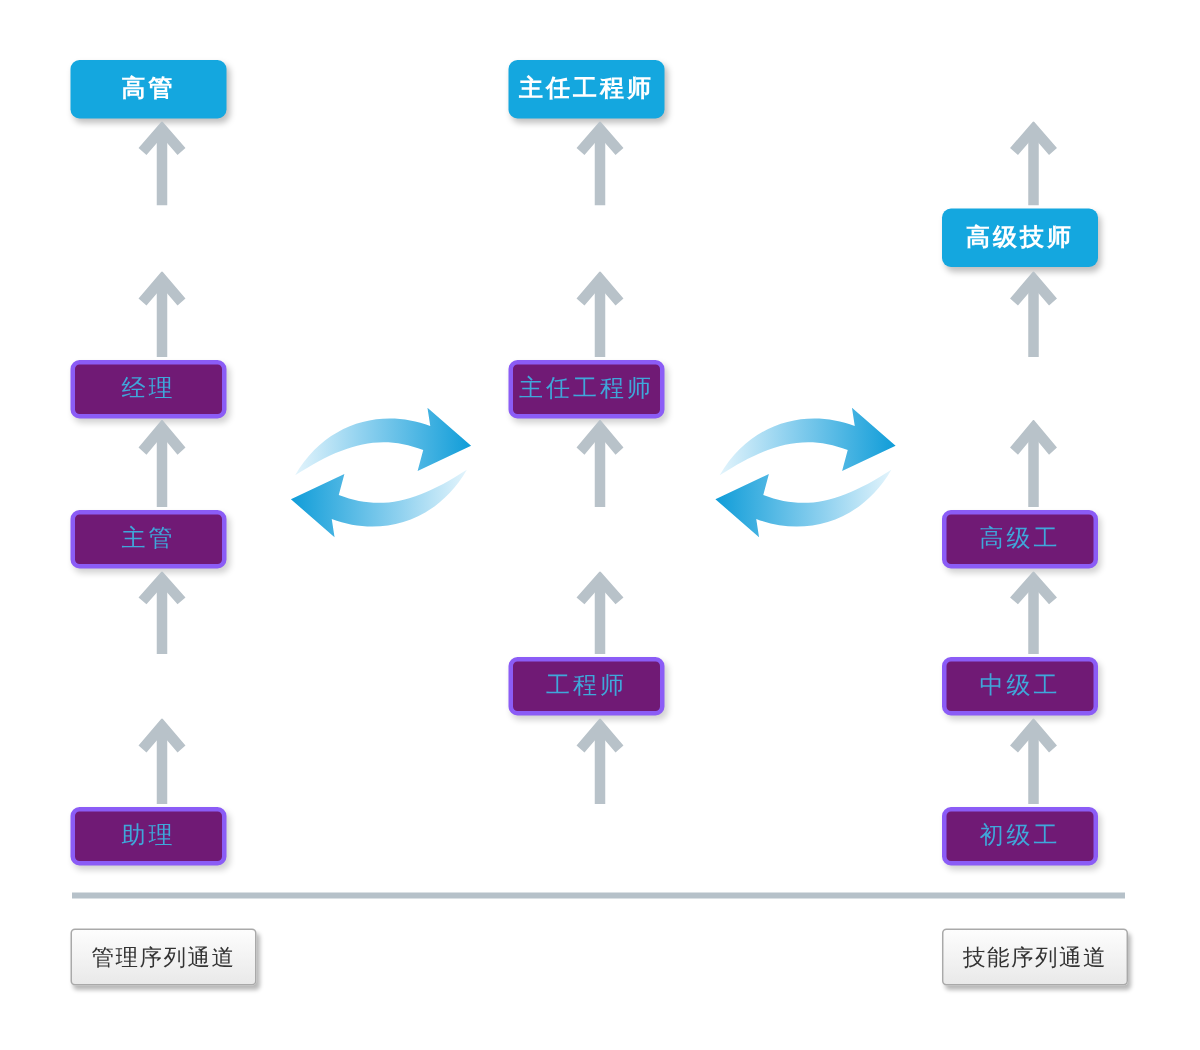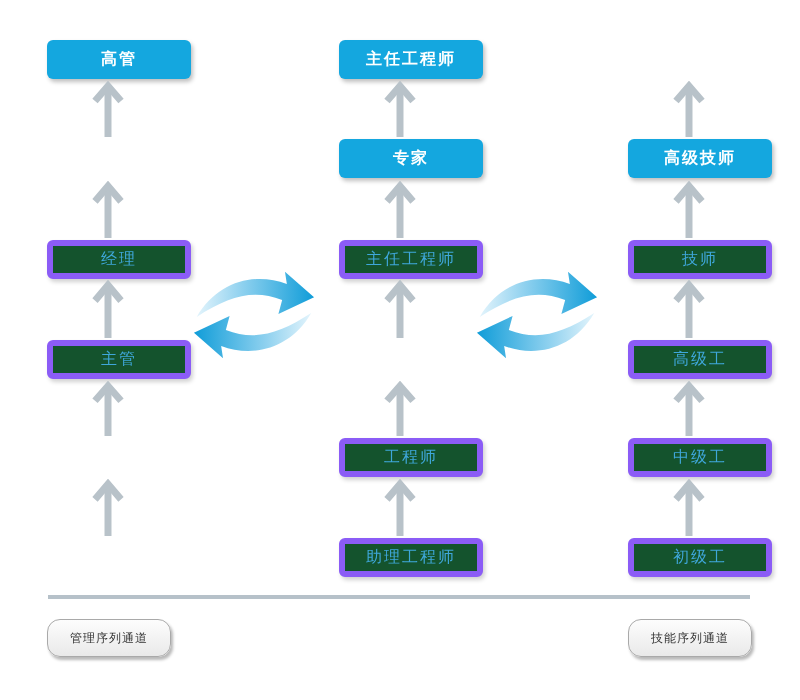--- a/index.html
+++ b/index.html
@@ -1,42 +1,42 @@
 <!DOCTYPE html>
 <html><head>
 <meta charset="utf-8">
 <style>
   html,body{margin:0;padding:0;background:#ffffff;}
   .stage{
     position:relative;width:800px;height:700px;background:#ffffff;overflow:hidden;
     font-family:"DejaVu Sans","Liberation Sans",sans-serif;
   }
   .node{
-    position:absolute;width:144px;height:39px;border-radius:6px;
+    position:absolute;width:104px;height:39px;border-radius:6px;
     display:flex;align-items:center;justify-content:center;
     font-size:16px;letter-spacing:2px;box-sizing:border-box;
   }
   .node.solid{
     background:#14A7DF;color:#ffffff;font-weight:bold;
     box-shadow:2px 3px 4px rgba(0,0,0,0.25);
   }
   .node.light{
-    background:#14532d;color:#3FA7DA;border:6px solid #8b5cf6;
+    background:#701a75;color:#3FA7DA;border:3px solid #8b5cf6;
     box-shadow:2px 3px 4px rgba(0,0,0,0.18);
   }
   .arrow{position:absolute;width:36px;}
   .cycle{position:absolute;width:122px;height:100px;}
   .divider{
     position:absolute;left:48px;top:595px;width:702px;height:4px;
     background:#B6C1C9;
   }
   .channel-label{
-    position:absolute;top:619px;width:124px;height:38px;border-radius:13px;
+    position:absolute;top:619px;width:124px;height:38px;border-radius:3px;
     display:flex;align-items:center;justify-content:center;
-    font-size:12px;letter-spacing:1px;color:#333333;
+    font-size:15px;letter-spacing:1px;color:#333333;
     background:linear-gradient(#FDFDFD,#E9E9E9);
     border:1px solid #A9A9A9;box-sizing:border-box;
     box-shadow:2px 3px 3px rgba(0,0,0,0.28);
   }
   
   .c0{left:47px}.c1{left:339px}.c2{left:628px}
   
   .r0{top:40px}.r1{top:139px}.r2{top:240px}.r3{top:340px}.r4{top:438px}.r5{top:538px}
 </style>
 </head>
@@ -50,29 +50,27 @@
       <stop offset="1" stop-color="#0E9CD8"></stop>
     </linearGradient>
   </defs>
 </svg>
 
 <div class="stage">
 
   <div class="node solid c0 r0">高管</div>
   <div class="node light c0 r2">经理</div>
   <div class="node light c0 r3">主管</div>
+  <div class="node light c0 r5">助理</div>
 
   <div class="node solid c1 r0">主任工程师</div>
-  <div class="node solid c1 r1">专家</div>
   <div class="node light c1 r2">主任工程师</div>
   <div class="node light c1 r4">工程师</div>
-  <div class="node light c1 r5">助理工程师</div>
 
   <div class="node solid c2 r1">高级技师</div>
-  <div class="node light c2 r2">技师</div>
   <div class="node light c2 r3">高级工</div>
   <div class="node light c2 r4">中级工</div>
   <div class="node light c2 r5">初级工</div>
 
   <svg class="arrow" style="left:90px;top:81px;height:56px" viewBox="0 0 36 56" preserveAspectRatio="none">
       <polyline points="5,20 18,5 31,20" fill="none" stroke="#B8C2C9" stroke-width="7"></polyline>
       <line x1="18" y1="10" x2="18" y2="56" stroke="#B8C2C9" stroke-width="7"></line>
     </svg>
   <svg class="arrow" style="left:90px;top:181px;height:57px" viewBox="0 0 36 56" preserveAspectRatio="none">
       <polyline points="5,20 18,5 31,20" fill="none" stroke="#B8C2C9" stroke-width="7"></polyline>

